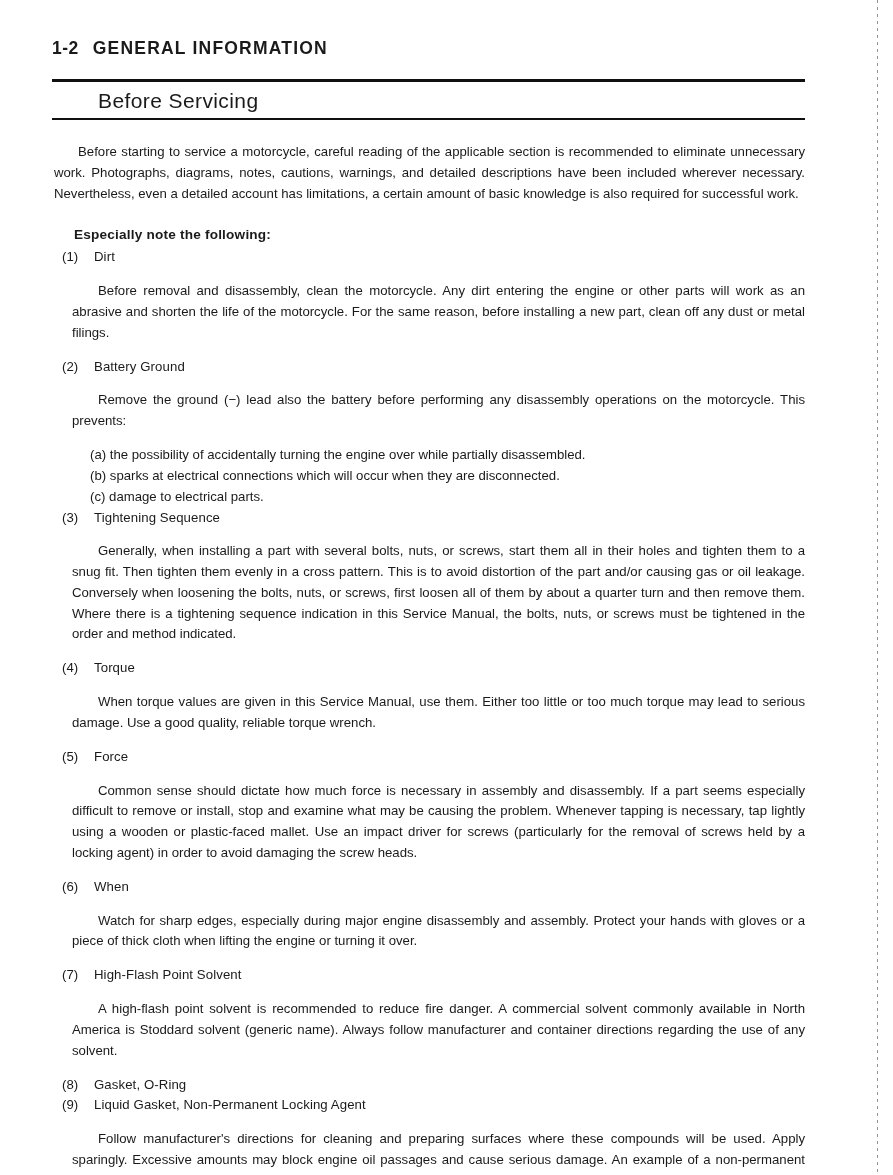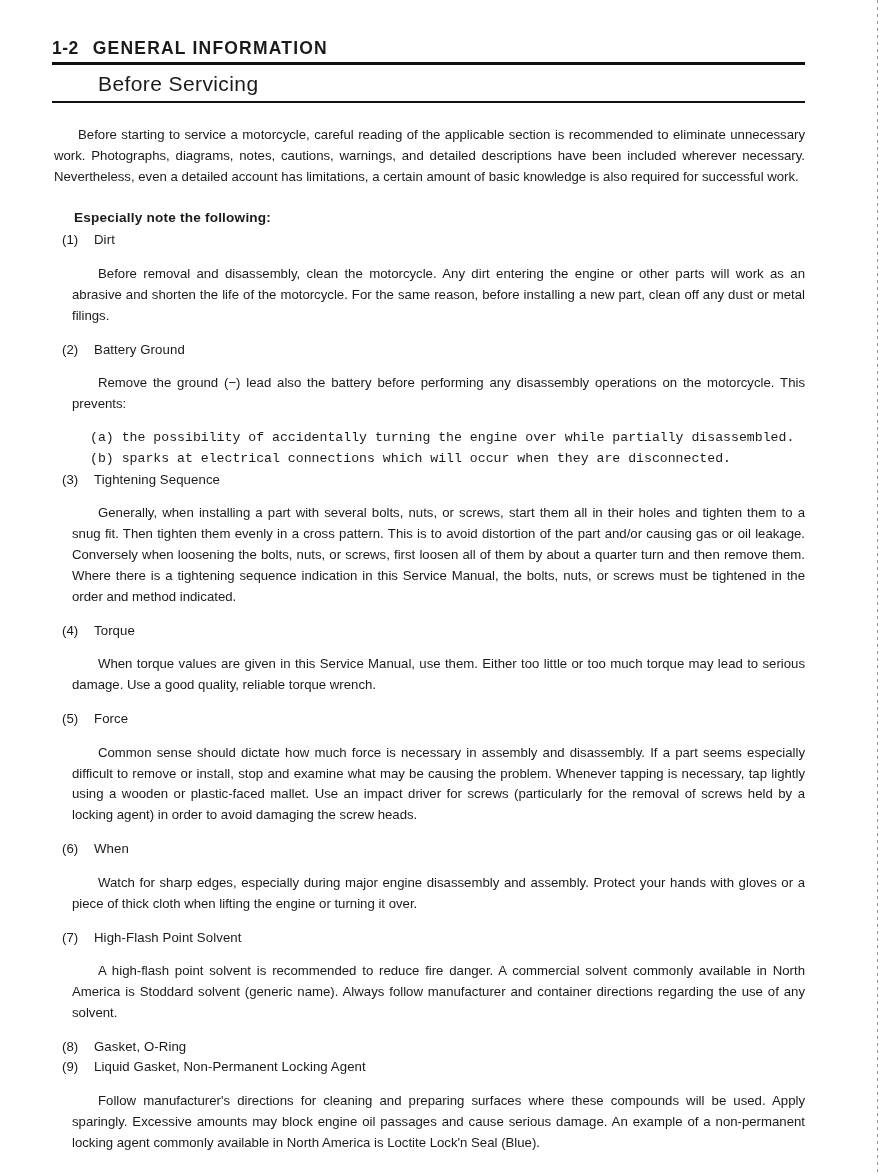--- a/index.html
+++ b/index.html
@@ -48,21 +48,21 @@
     width: 753px;
   }
 
   
   .page-header {
     display: flex;
     align-items: baseline;
     font-weight: bold;
     letter-spacing: 0.9px;
     font-size: 17.5px;
-    padding-bottom: 3px;
+    padding-bottom: 20px;
   }
   .page-number {
     margin-right: 14px;
     letter-spacing: 0.5px;
   }
   .page-title {
     letter-spacing: 1.2px;
   }
 
   .rule-thick {
@@ -141,21 +141,20 @@
   .sub-list {
     margin: 0;
     padding: 0;
     list-style: none;
     margin-left: 38px;
   }
   .sub-item {
     font-size: 13.2px;
     line-height: 20.8px;
     text-align: left;
-    font-family: Liberation Mono, monospace;
   }
 </style>
 </head>
 <body>
 
 <div class="page">
 
   <div class="scan-edge"></div>
 
   <div class="content">
@@ -185,20 +184,21 @@
 
       <li class="item">
         <div class="item-head">
           <span class="item-marker">(2)</span>
           <span class="item-label">Battery Ground</span>
         </div>
         <p class="item-body">Remove the ground (−) lead also the battery before performing any disassembly operations on the motorcycle.  This prevents:</p>
         <ul class="sub-list">
           <li class="sub-item">(a) the possibility of accidentally turning the engine over while partially disassembled.</li>
           <li class="sub-item">(b) sparks at electrical connections which will occur when they are disconnected.</li>
+          <li class="sub-item">(c) damage to electrical parts.</li>
         </ul>
       </li>
 
       <li class="item">
         <div class="item-head">
           <span class="item-marker">(3)</span>
           <span class="item-label">Tightening Sequence</span>
         </div>
         <p class="item-body">Generally, when installing a part with several bolts, nuts, or screws, start them all in their holes and tighten them to a snug fit.  Then tighten them evenly in a cross pattern.  This is to avoid distortion of the part and/or causing gas or oil leakage.  Conversely when loosening the bolts, nuts, or screws, first loosen all of them by about a quarter turn and then remove them.  Where there is a tightening sequence indication in this Service Manual, the bolts, nuts, or screws must be tightened in the order and method indicated.</p>
       </li>

